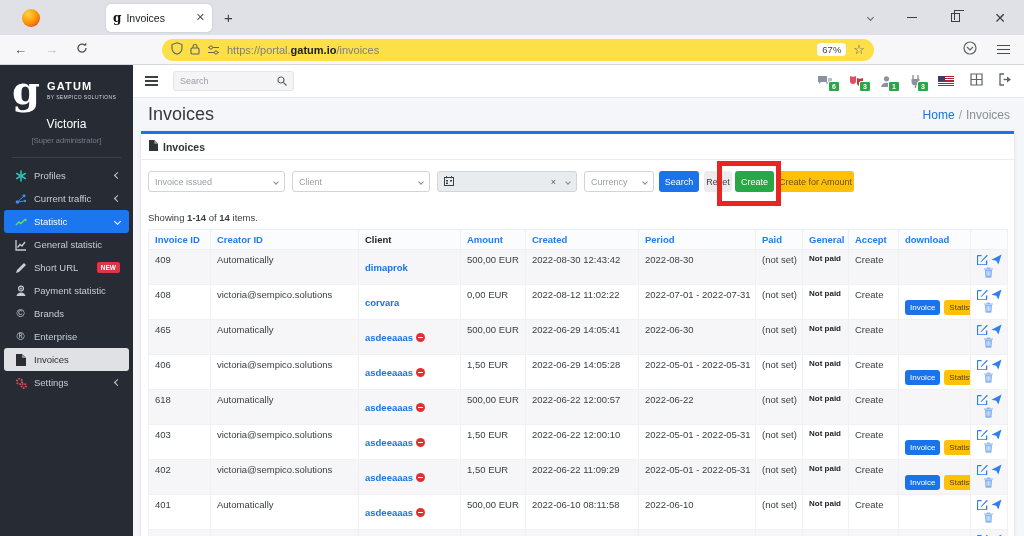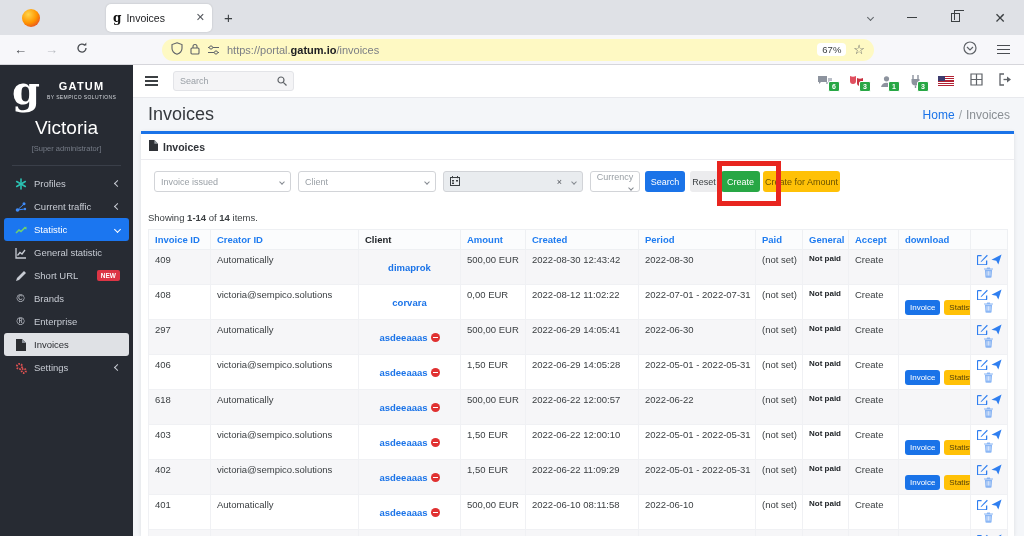--- a/index.html
+++ b/index.html
@@ -23,39 +23,39 @@
   .chev.left { transform:rotate(135deg); }
   .wc-min { width:10px; border-top:1.4px solid #3c4043; height:0; }
   .wc-restore { width:9px; height:9px; border:1.2px solid #3c4043; position:relative; background:#dfe1e6; }
   .wc-restore::before { content:""; position:absolute; left:2px; bottom:2px; width:9px; height:9px;
     border:1.2px solid #3c4043; border-right:none; border-bottom:none; background:transparent; top:-4px; }
   .wc-close { font-size:14px; color:#3c4043; line-height:1; }
 
   .navbar { height:30px; background:#f7f7fa; border-bottom:1px solid #d6d6db; display:flex; align-items:center; padding:0 14px; }
   .nav-arrow { font-size:13px; color:#43464b; margin-right:18px; }
   .nav-arrow.disabled { color:#b9bcc2; }
-  .urlbar { margin-left:56px; width:712px; height:22px; background:#fef9c3; border-radius:12px;
+  .urlbar { margin-left:56px; width:712px; height:22px; background:#fde047; border-radius:12px;
     display:flex; align-items:center; padding:0 9px; gap:7px; }
   .url-text { font-size:11px; color:#7b7e85; white-space:nowrap; }
   .url-text b { color:#202124; font-weight:700; }
   .zoom-pill { margin-left:auto; background:#fff; border-radius:4px; padding:1px 5px; font-size:9.5px; color:#3c4043; }
   .star { font-size:13px; color:#55585e; }
   .nav-right { margin-left:auto; display:flex; align-items:center; gap:20px; }
   .hamburger { width:13px; display:flex; flex-direction:column; gap:2.6px; }
   .hamburger i { display:block; height:1.6px; background:#4a4d52; }
 
   
   .app { display:flex; height:471px; }
 
   .sidebar { width:133px; flex-shrink:0; background:#272b33; color:#c8ccd4; display:flex; flex-direction:column; }
   .brand { display:flex; align-items:center; gap:7px; padding:8px 6px 0 12px; }
   .logo-g { font:700 40px "DejaVu Serif", serif; color:#fff; line-height:.85; }
-  .brand-name { font-size:11px; font-weight:700; color:#fff; letter-spacing:1.2px;text-align:center; }
+  .brand-name { font-size:11px; font-weight:700; color:#fff; letter-spacing:1.2px; }
   .brand-tagline { font-size:5px; color:#d4d7dc; letter-spacing:.4px; margin-top:2px; }
-  .user-name { text-align:center; color:#fff; font-size:19px; font-weight:400; margin-top:10px; }
+  .user-name { text-align:center; color:#fff; font-size:12px; font-weight:400; margin-top:10px; }
   .user-role { text-align:center; color:#767c87; font-size:7.5px; margin-top:5px; }
   .side-divider { border-top:1px solid #3a3f49; margin:12px 12px 6px; }
   .menu { display:flex; flex-direction:column; }
   .menu-item { height:23px; display:flex; align-items:center; gap:7px; padding:0 9px 0 10px;
     margin:0 4px; border-radius:3px; font-size:9.5px; cursor:pointer; }
   .menu-item .mi-icon { width:13px; display:flex; justify-content:center; flex-shrink:0; }
   .menu-item .mi-right { margin-left:auto; display:flex; align-items:center; }
   .menu-item.active-blue { background:#1b76f0; color:#fff; }
   .menu-item.active-light { background:#dfe1e5; color:#2b2d31; }
   .menu-item .chev { border-color:currentColor; }
@@ -83,50 +83,50 @@
   .breadcrumb { margin-left:auto; font-size:12px; display:flex; gap:4px; }
   .bc-home { color:#1a73e8; }
   .bc-sep { color:#9aa0a6; }
   .bc-cur { color:#8a8f94; }
 
   .card { margin:0 10px 0 8px; flex:1; background:#fff; border-top:3px solid #1a73e8;
     box-shadow:0 1px 4px rgba(0,0,0,.1); display:flex; flex-direction:column; overflow:hidden; }
   .card-head { height:26px; display:flex; align-items:center; gap:5px; padding:0 8px;
     border-bottom:1px solid #ececf0; font-size:10.5px; font-weight:700; color:#2f3237; }
 
-  .filters { display:flex; align-items:center; gap:7px; padding:11px 13px 4px; }
+  .filters { display:flex; align-items:center; gap:7px; padding:11px 7px 4px; }
   .fselect { height:21px; border:1px solid #d2d4d8; border-radius:3px; background:#fff;
     display:flex; align-items:center; padding:0 6px; font-size:9px; color:#9aa0a6; gap:4px; }
   .fselect .caret { width:4px; height:4px; border-right:1.1px solid #858a90; border-bottom:1.1px solid #858a90;
     transform:rotate(45deg); margin-left:auto; }
   .f-issued { width:137px; }
   .f-client { width:138px; }
   .f-date { width:140px; background:#e9ecef; color:#3c4043; }
   .f-date .clear-x { margin-left:auto; font-size:9px; color:#55585e; }
   .f-date .caret { margin-left:6px; }
-  .f-currency { width:50px;flex-direction:column; }
+  .f-currency { width:70px; }
   .btn { height:21px; border:none; border-radius:3px; font-size:9px; font-family:"Liberation Sans", sans-serif;
     display:flex; align-items:center; justify-content:center; color:#fff; padding:0; cursor:pointer; }
   .btn-search { width:40px; background:#1a73e8; margin-left:-2px; }
   .btn-reset { width:28px; background:#ececee; color:#3c4043; margin-left:-2px; }
   .btn-create { width:39px; background:#28a745; margin-left:-4px; }
   .btn-cfa { width:77px; background:#ffc107; color:#6b5200; margin-left:-4px; }
 
   .summary { font-size:9.5px; color:#3c4043; padding:16px 7px 6px; }
   .summary b { font-weight:700; }
 
   .table-wrap { padding:0 7px; overflow:hidden; flex:1; }
   table { width:859px; border-collapse:collapse; table-layout:fixed; font-size:9.5px; color:#3c4043; }
   th { text-align:left; padding:4px 6px; font-weight:700; color:#1f7cf0; background:#fbfcfd;
     border:1px solid #eef0f3; white-space:nowrap; overflow:hidden; }
   th.col-client { color:#212529; }
   td { padding:4px 6px; border:1px solid #f0f1f4; vertical-align:top; height:31px;
     white-space:nowrap; overflow:hidden; }
   tr.striped td { background:#f6f6f8; }
-  td.cell-client { text-align:center; vertical-align:middle; }
+  td.cell-client { text-align:left; vertical-align:middle; }
   .client-link { color:#1a73e8; font-weight:700; }
   .blocked-dot { display:inline-block; width:9px; height:9px; background:#e03131; border-radius:50%;
     position:relative; vertical-align:-1.5px; margin-left:3px; }
   .blocked-dot::after { content:""; position:absolute; left:2px; top:3.7px; width:5px; height:1.6px; background:#fff; }
   .cell-status { font-size:8px; font-weight:700; color:#212529; }
   .dl-badges { display:flex; gap:4px; align-items:flex-end; height:100%; }
   .badge-invoice { background:#1a73e8; color:#fff; font-size:8px; padding:3px 5px; border-radius:3px; }
   .badge-statistic { background:#ffc107; color:#56430a; font-size:8px; padding:3px 5px; border-radius:3px; }
   .actions { display:flex; flex-direction:column; gap:2px; }
   .act-row1 { display:flex; gap:3px; }
@@ -267,20 +267,31 @@
         <div class="menu-item">
           <span class="mi-icon">
             <svg width="12" height="12" viewBox="0 0 12 12">
               <path d="M1 11l1-3 7-7 2 2-7 7z" fill="currentColor"></path>
             </svg>
           </span>
           <span>Short URL</span>
           <span class="mi-right">
             <span class="badge-new">NEW</span>
           </span>
+        </div>
+        <div class="menu-item">
+          <span class="mi-icon">
+            <svg width="12" height="12" viewBox="0 0 12 12">
+              <circle cx="6" cy="3.6" r="2.4" fill="none" stroke="currentColor" stroke-width="1.2"></circle>
+              <path d="M6 2.4v2.4M4.9 3.6h2.2" stroke="currentColor" stroke-width="0.8"></path>
+              <path d="M1.5 11c.5-2.4 2.3-3.6 4.5-3.6S10 8.6 10.5 11z" fill="currentColor"></path>
+            </svg>
+          </span>
+          <span>Payment statistic</span>
+          <span class="mi-right"></span>
         </div>
         <div class="menu-item">
           <span class="mi-icon">
             <span class="glyph-icon">©</span>
           </span>
           <span>Brands</span>
           <span class="mi-right"></span>
         </div>
         <div class="menu-item">
           <span class="mi-icon">
@@ -522,21 +533,21 @@
                         <svg width="9" height="11" viewBox="0 0 10 12">
                           <path d="M1 3h8l-.6 8a1 1 0 0 1-1 .9H2.6a1 1 0 0 1-1-.9z" fill="currentColor"></path>
                           <path d="M3.5 .5h3l.5 1H10v1.2H0V1.5h3z" fill="currentColor"></path>
                           <path d="M3.4 4.5v5M5 4.5v5M6.6 4.5v5" stroke="#fff" stroke-width="0.7"></path>
                         </svg>
                       </span></span>
                   </span>
                 </td>
               </tr>
               <tr class="striped">
-                <td>297</td>
+                <td>465</td>
                 <td>Automatically</td>
                 <td class="cell-client"><span class="client-link">asdeeaaas</span><span class="blocked-dot"></span></td>
                 <td>500,00 EUR</td>
                 <td>2022-06-29 14:05:41</td>
                 <td>2022-06-30</td>
                 <td>(not set)</td>
                 <td class="cell-status">Not paid</td>
                 <td><span>Create</span></td>
                 <td></td>
                 <td>

